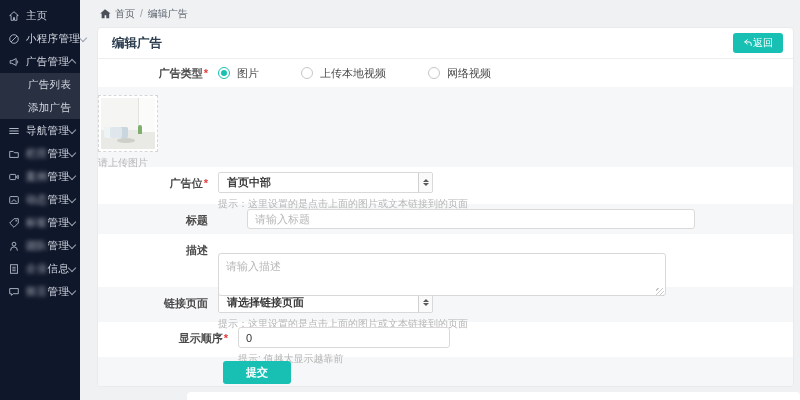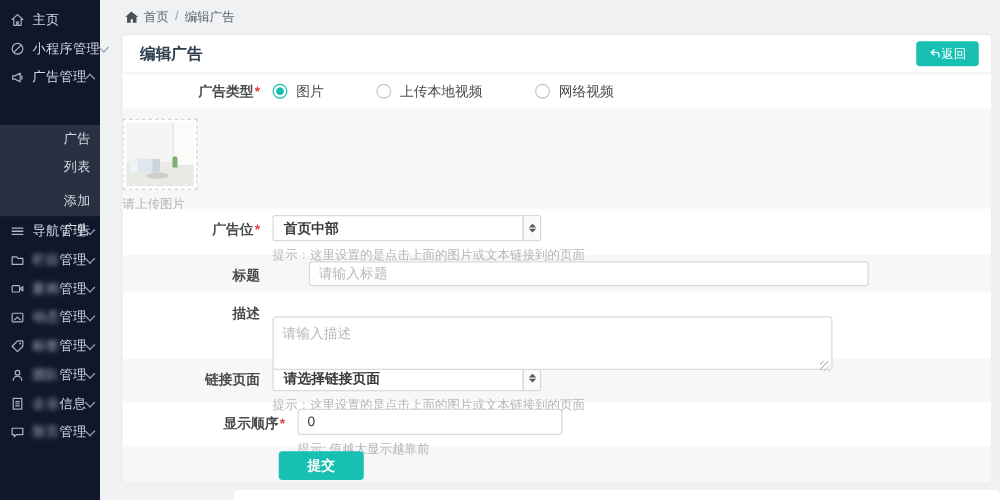--- a/index.html
+++ b/index.html
@@ -12,21 +12,21 @@
   
   .sidebar{position:absolute;left:0;top:0;bottom:0;width:80px;background:#0f172a;padding-top:4px;box-sizing:border-box;}
   .side-item{display:flex;align-items:center;height:23px;padding:0 8px;color:#d4d8e1;cursor:pointer;}
   .side-item .ic{width:12px;height:12px;margin-right:6px;color:#aeb5c4;flex:none;}
   .ic svg{width:12px;height:12px;display:block;}
   .side-item .lbl{flex:1;font-size:10.5px;white-space:nowrap;letter-spacing:.3px;}
   .blur{filter:blur(2px);opacity:.85;}
   .chev{width:5px;height:5px;border-right:1.3px solid #9aa1b0;border-bottom:1.3px solid #9aa1b0;transform:rotate(45deg);margin-top:-2px;flex:none;}
   .chev.up{transform:rotate(-135deg);margin-top:3px;}
   .submenu{background:#293041;}
-  .sub-item{height:23px;line-height:23px;padding-left:51px;color:#d4d8e1;font-size:10.5px;cursor:pointer;letter-spacing:.3px;margin-top:27px;}
+  .sub-item{height:23px;line-height:23px;padding-left:28px;color:#d4d8e1;font-size:10.5px;cursor:pointer;letter-spacing:.3px;}
   
   .main{position:absolute;left:90px;top:0;right:0;bottom:0;}
   .crumbs{height:27px;display:flex;align-items:center;padding-left:9px;color:#5f6570;gap:5px;font-size:10px;}
   .crumbs .ic{width:11px;height:11px;color:#4a4f58;}
   .crumbs .sep{color:#9aa0a8;}
   .panel{position:absolute;left:7px;top:27px;right:6px;bottom:13px;background:#fff;border:1px solid #e8eaec;border-radius:4px;box-sizing:border-box;overflow:hidden;}
   .p-header{height:30px;border-bottom:1px solid #eceef0;display:flex;align-items:center;padding:0 10px 0 14px;}
   .p-title{font-weight:bold;font-size:12.5px;color:#2d3e50;}
   .back-btn{margin-left:auto;background:#17c0b3;color:#fff;font-size:10px;height:20px;padding:0 10px;border:none;border-radius:3px;display:flex;align-items:center;gap:0;cursor:pointer;font-family:inherit;}
   .back-btn svg{width:10px;height:10px;}

